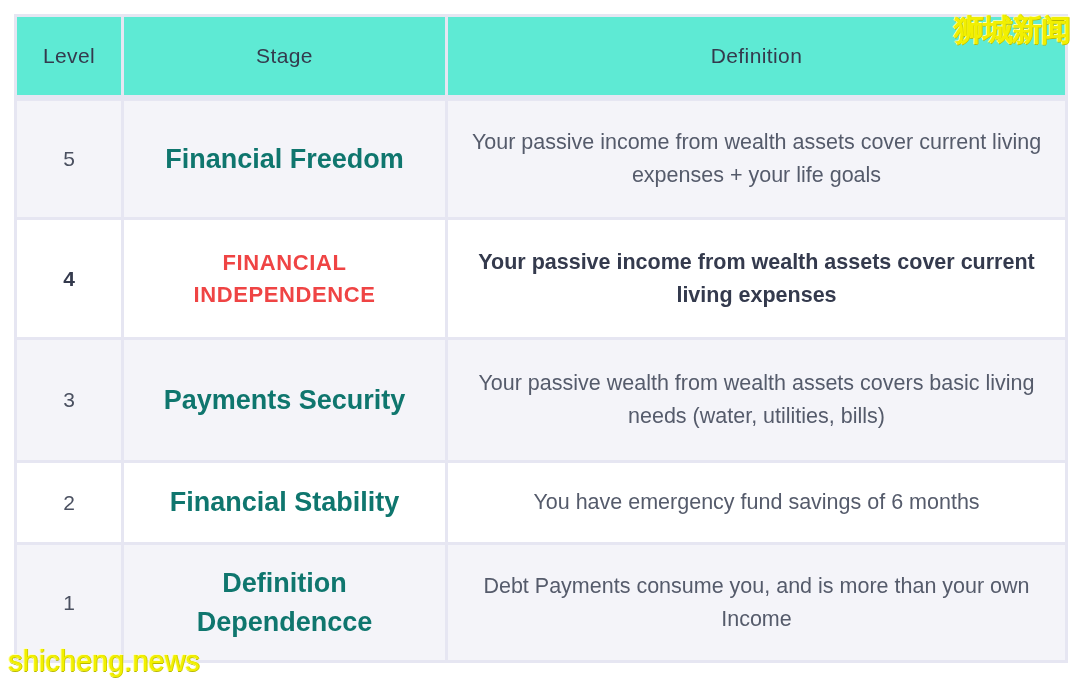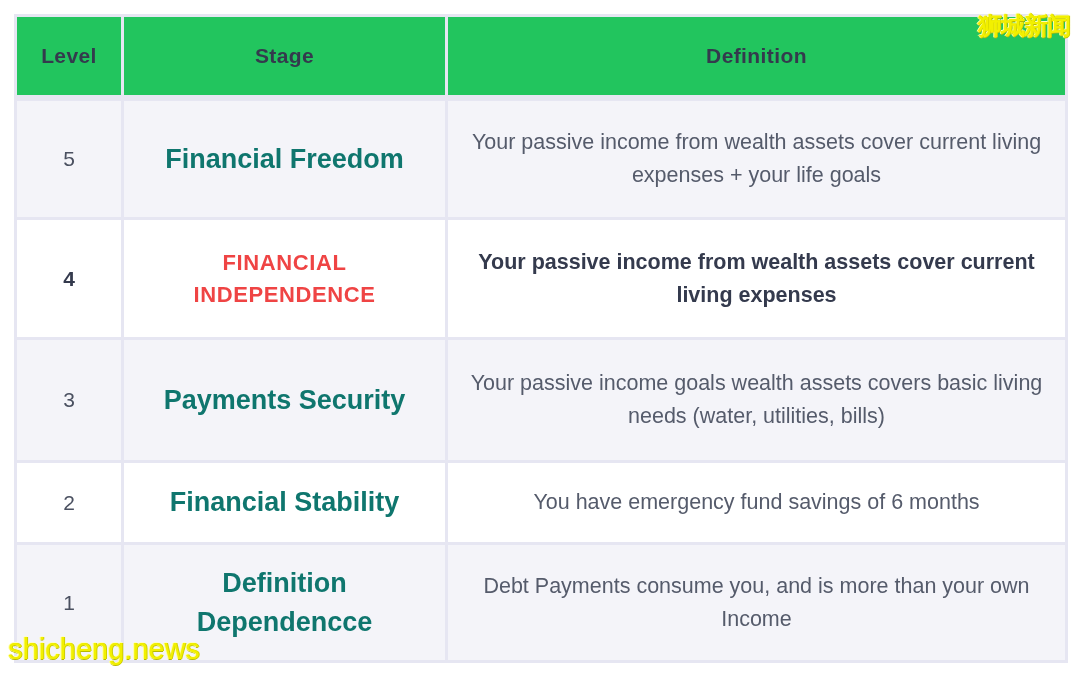--- a/index.html
+++ b/index.html
@@ -56,24 +56,24 @@
   table.fin-table tr:first-child > * {
     border-top: 3px solid #e6e6f2;
   }
 
   col.c-level  { width: 110px; }
   col.c-stage  { width: 324px; }
   col.c-def    { width: 620px; }
 
   
   thead th {
-    background: #22c55e;
+    background: #5eead4;
     height: 84px;
     font-size: 21px;
-    font-weight: bold;
+    font-weight: normal;
     color: #343a4d;
     letter-spacing: 0.4px;
   }
 
   
   tbody tr.row-shaded td {
     background: #f4f4f9;
   }
   tbody tr.row-plain td {
     background: #ffffff;
@@ -133,27 +133,27 @@
        1px 0 0 #cfcf00,
       -1px 0 0 #ffffa0,
        0 1px 0 #b8b800,
        0 -1px 0 #ffffc0;
     pointer-events: none;
     white-space: nowrap;
   }
   .watermark-tr {
     right: 10px;
     top: 10px;
-    font-size: 24px;
+    font-size: 30px;
     letter-spacing: -1px;
     font-family: Liberation Sans, sans-serif;
   }
   .watermark-bl {
     left: 8px;
-    bottom: 16px;
+    bottom: 4px;
     font-size: 29px;
     letter-spacing: 0px;
     font-family: "Liberation Sans", sans-serif;
     font-weight: normal;
   }
 </style>
 </head>
 <body>
 
 <div class="page">
@@ -182,21 +182,21 @@
 
         <tr class="row-plain row-emphasis h-4">
           <td class="cell-level">4</td>
           <td class="cell-stage">FINANCIAL INDEPENDENCE</td>
           <td class="cell-def">Your passive income from wealth assets cover current living expenses</td>
         </tr>
 
         <tr class="row-shaded h-3">
           <td class="cell-level">3</td>
           <td class="cell-stage">Payments Security</td>
-          <td class="cell-def">Your passive income goals wealth assets covers basic living needs (water, utilities, bills)</td>
+          <td class="cell-def">Your passive wealth from wealth assets covers basic living needs (water, utilities, bills)</td>
         </tr>
 
         <tr class="row-plain h-2">
           <td class="cell-level">2</td>
           <td class="cell-stage">Financial Stability</td>
           <td class="cell-def">You have emergency fund savings of 6 months</td>
         </tr>
 
         <tr class="row-shaded h-1">
           <td class="cell-level">1</td>

